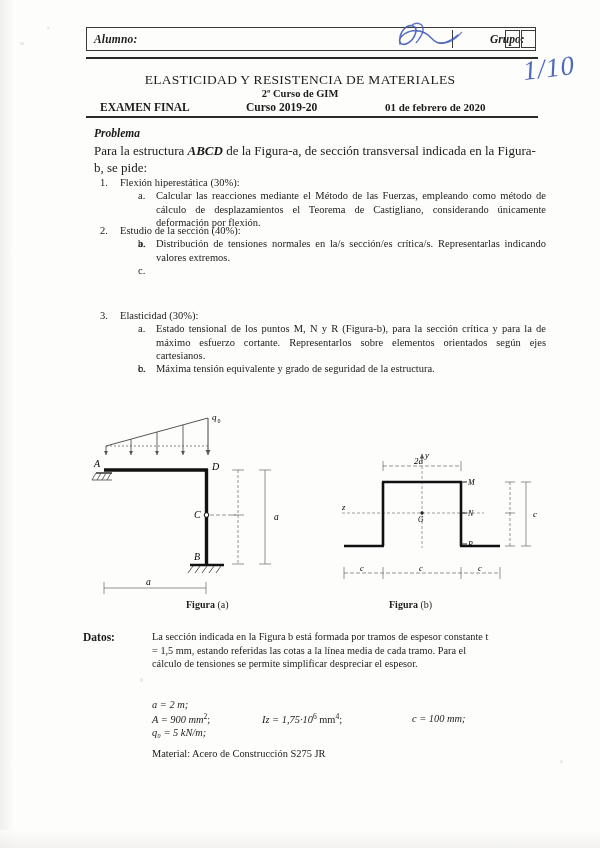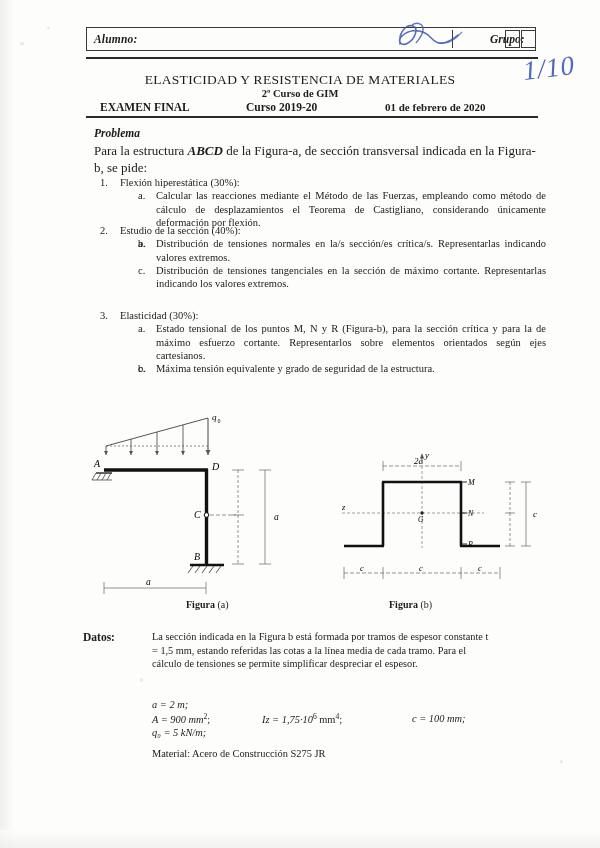--- a/index.html
+++ b/index.html
@@ -253,21 +253,20 @@
     </div>
     <div class="sub">
       <span class="sub-letter">a.</span>
     </div>
     <div class="sub">
       <span class="sub-letter">b.</span>
       <span>Distribución de tensiones normales en la/s sección/es crítica/s. Representarlas indicando valores extremos.</span>
     </div>
     <div class="sub">
       <span class="sub-letter">c.</span>
-      <span>Distribución de tensiones tangenciales en la sección de máximo cortante. Representarlas indicando los valores extremos.</span>
     </div>
   </div>
 
   <div class="task" id="task-3">
     <div class="task-head">
       <span class="task-num">3.</span>
       <span>Elasticidad (30%):</span>
     </div>
     <div class="sub">
       <span class="sub-letter">a.</span>

